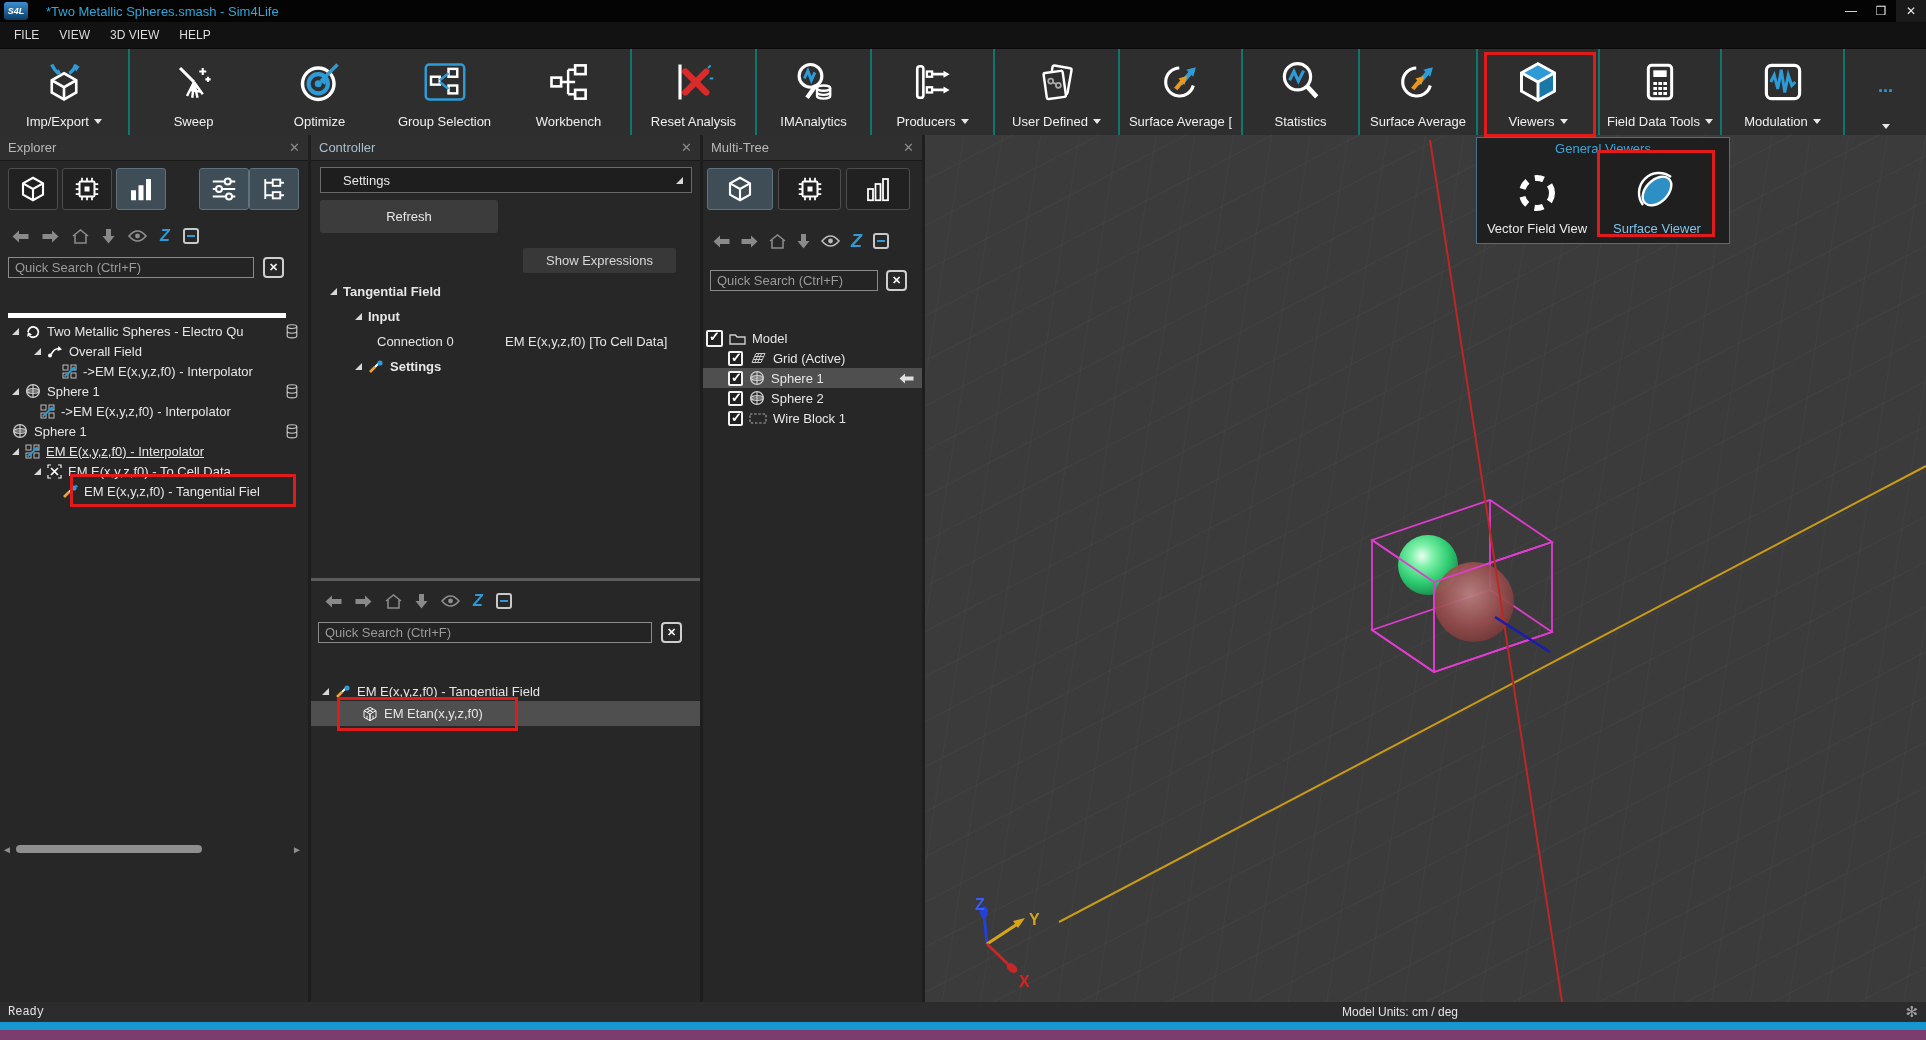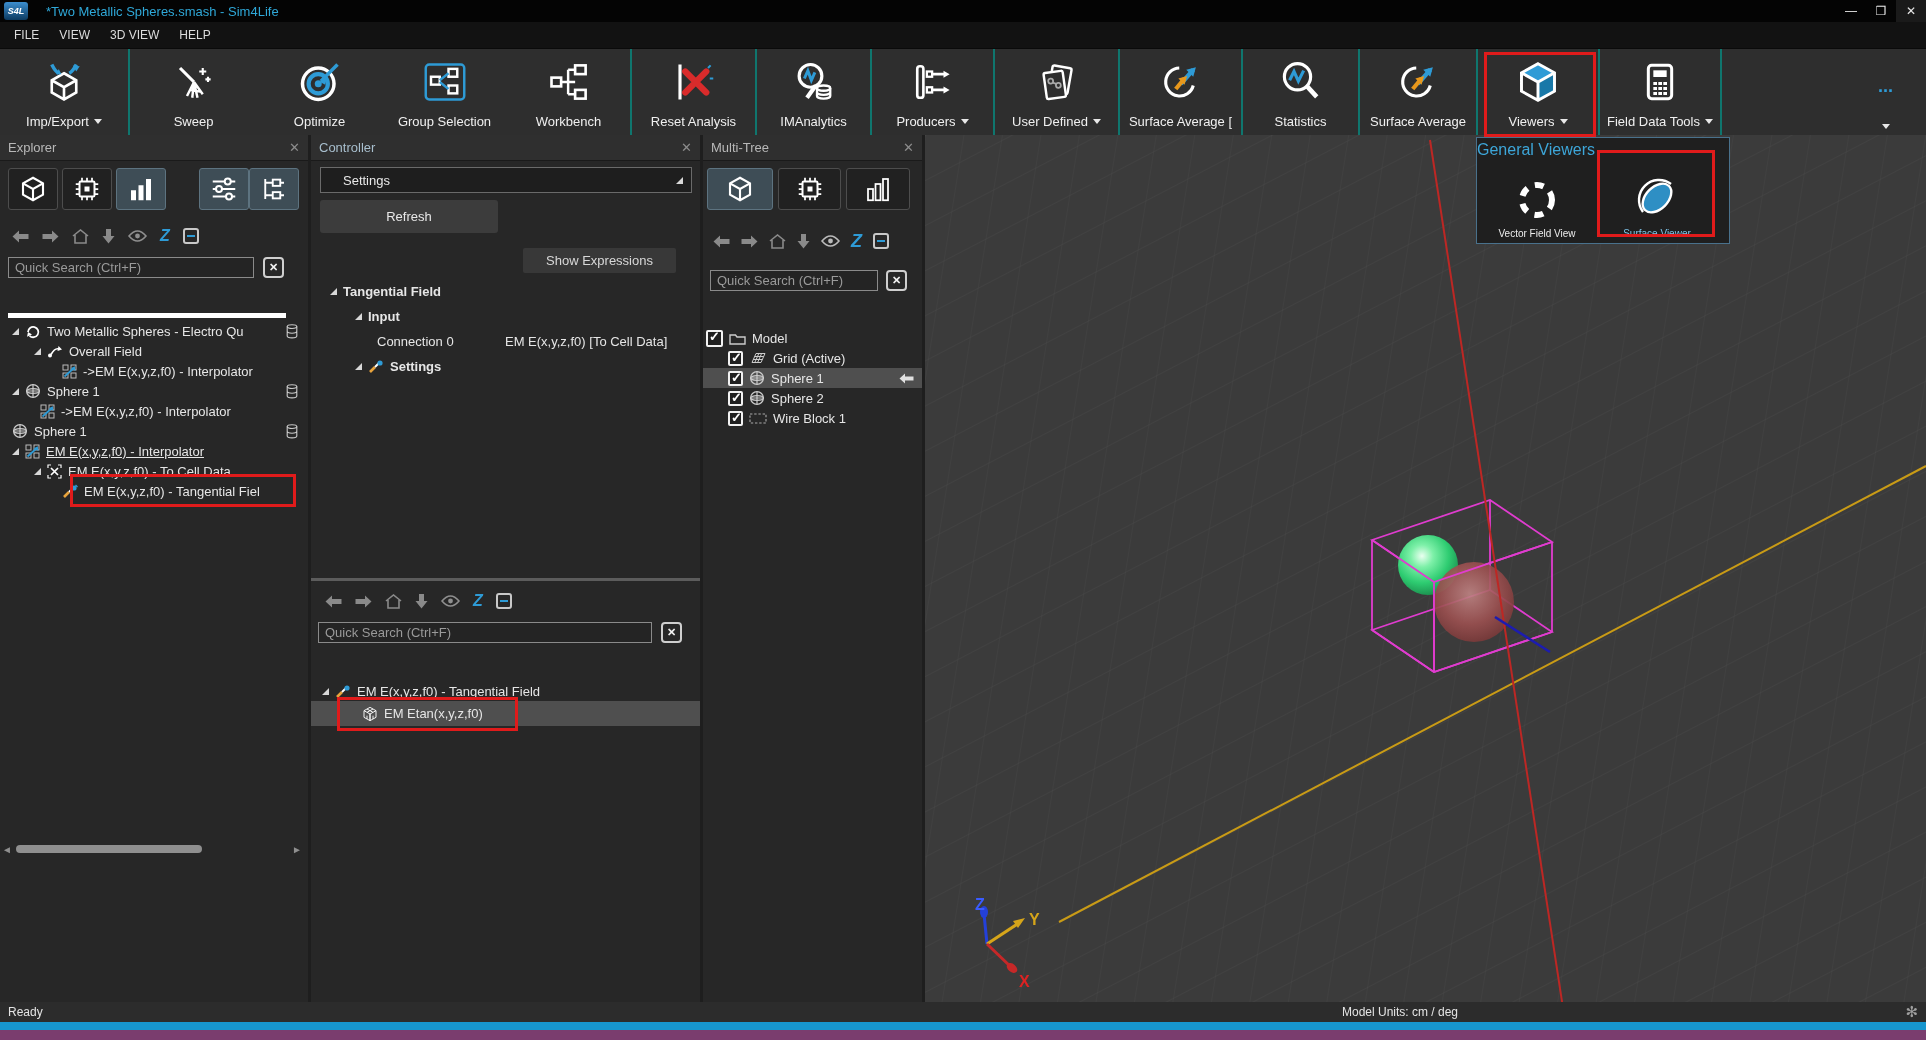--- a/index.html
+++ b/index.html
@@ -40,24 +40,24 @@
   .trow{display:flex;align-items:center;height:20px;gap:6px;color:#e6e6e6;font-size:13px;white-space:nowrap;}
   .trow .sp{flex:none;}
   .exp{width:0;height:0;border-bottom:7px solid #d8d8d8;border-left:7px solid transparent;flex:none;}
   .bold{font-weight:bold;}
   .selrow{background:#4f4f4f;}
   .checkbox{width:15px;height:15px;border:2px solid #f2f2f2;border-radius:2px;background:#202020;position:relative;flex:none;}
   .checkbox::after{content:"✓";position:absolute;left:1px;top:-3px;color:#fff;font-size:13px;font-weight:bold;}
   .redbox{position:absolute;border:3px solid #e01b1b;z-index:60;pointer-events:none;}
   
   #viewersdrop{position:absolute;left:1476px;top:137px;width:254px;height:107px;background:#1f1f1f;border:1px solid #49718c;z-index:50;}
-  #vdhead{color:#3da6d9;font-size:16px;text-align:left;margin-top:3px;}
+  #vdhead{color:#3da6d9;font-size:13px;text-align:center;margin-top:3px;}
   #vditems{display:flex;margin-top:2px;}
   .vditem{width:120px;height:82px;display:flex;flex-direction:column;align-items:center;justify-content:flex-end;padding-bottom:4px;}
-  .vdlabel{font-size:10px;color:#ececec;margin-top:6px;}
+  .vdlabel{font-size:13px;color:#ececec;margin-top:6px;}
   .vdlabel.blue{color:#7ec3e8;}
   
   #statusbar{position:absolute;left:0;top:1002px;width:1926px;height:20px;background:#2c2c2c;color:#e4e4e4;font-size:12px;}
   #progressbar{position:absolute;left:0;top:1022px;width:1926px;height:8px;background:#1796cf;}
   #purplebar{position:absolute;left:0;top:1030px;width:1926px;height:10px;background:#7a3d6e;}
   
   .hscroll{position:absolute;height:12px;display:flex;align-items:center;}
   .hthumb{height:8px;background:#8f8f8f;border-radius:4px;}
   .harrow{color:#8f8f8f;font-size:10px;}
   svg{display:block;}
@@ -299,20 +299,32 @@
               <rect x="14" y="18" width="2.2" height="1.8"></rect>
             </g>
           </svg>
       </div>
       <div class="tlabel">
           <span>Field Data Tools</span>
           <span class="dd"></span>
         </div>
     </div>
 
+    <div class="tcell" style="left:1722px;width:123px;">
+      <div class="ticon">
+        <svg width="42" height="42" viewBox="0 0 24 24">
+            <rect x="2.5" y="2.5" width="19" height="19" rx="3" stroke="#fff" stroke-width="1.8" fill="none"></rect>
+            <path d="M5 12 L7 8 L9 16 L11 5 L13 18 L15 8 L17 14 L19 12" stroke="#2e9bd6" stroke-width="1.7" fill="none"></path>
+          </svg>
+      </div>
+      <div class="tlabel">
+          <span>Modulation</span>
+          <span class="dd"></span>
+        </div>
+    </div>
 
     <div class="tcell nosep" style="left:1845px;width:81px;">
       <div class="ticon" style="color:#2e9bd6;font-size:18px;font-weight:bold;">
           <span>...</span>
         </div>
       <div class="tlabel">
           <span class="dd"></span>
         </div>
     </div>
   </div>
@@ -868,20 +880,20 @@
       </div>
     </div>
   </div>
 
   <div class="redbox" style="left:1484px;top:52px;width:112px;height:85px;"></div>
   <div class="redbox" style="left:1597px;top:150px;width:118px;height:87px;"></div>
   <div class="redbox" style="left:70px;top:474px;width:226px;height:33px;"></div>
   <div class="redbox" style="left:337px;top:697px;width:181px;height:34px;"></div>
 
   <div id="statusbar">
-    <span style="position:absolute;left:8px;top:3px;">Ready</span>
+    <span style="position:absolute;left:8px;top:3px;font-family:Liberation Mono, monospace;">Ready</span>
     <span style="position:absolute;left:1270px;top:3px;width:260px;text-align:center;">Model Units: cm / deg</span>
     <span style="position:absolute;right:8px;top:1px;color:#a0a0a0;font-size:15px;">✻</span>
   </div>
   <div id="progressbar"></div>
   <div id="purplebar"></div>
 
 </div>
 
 </body></html>

